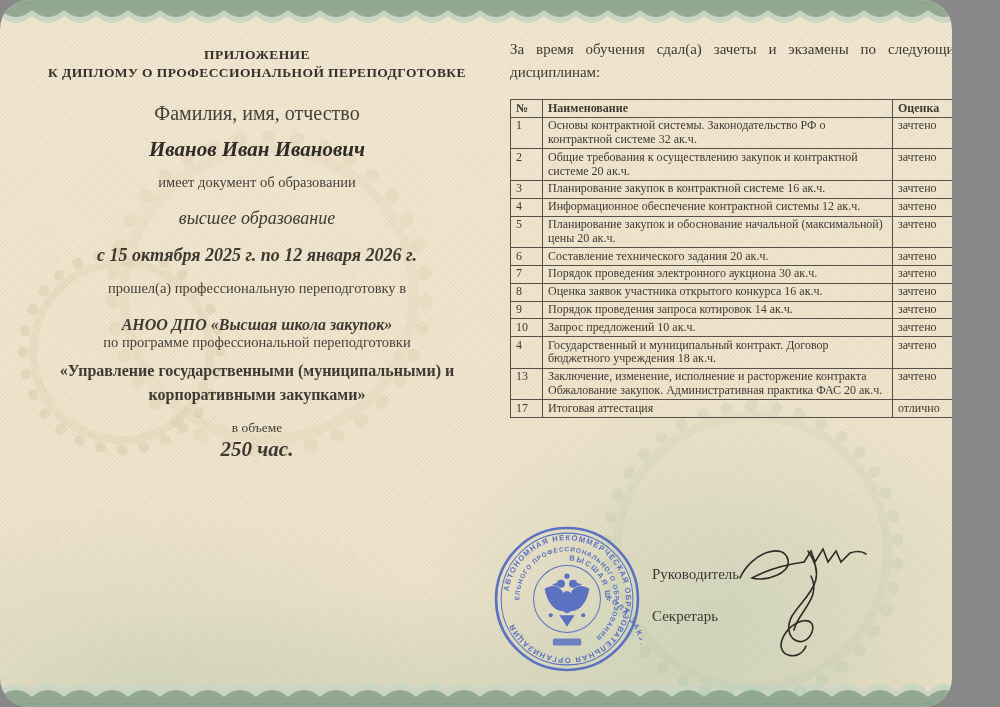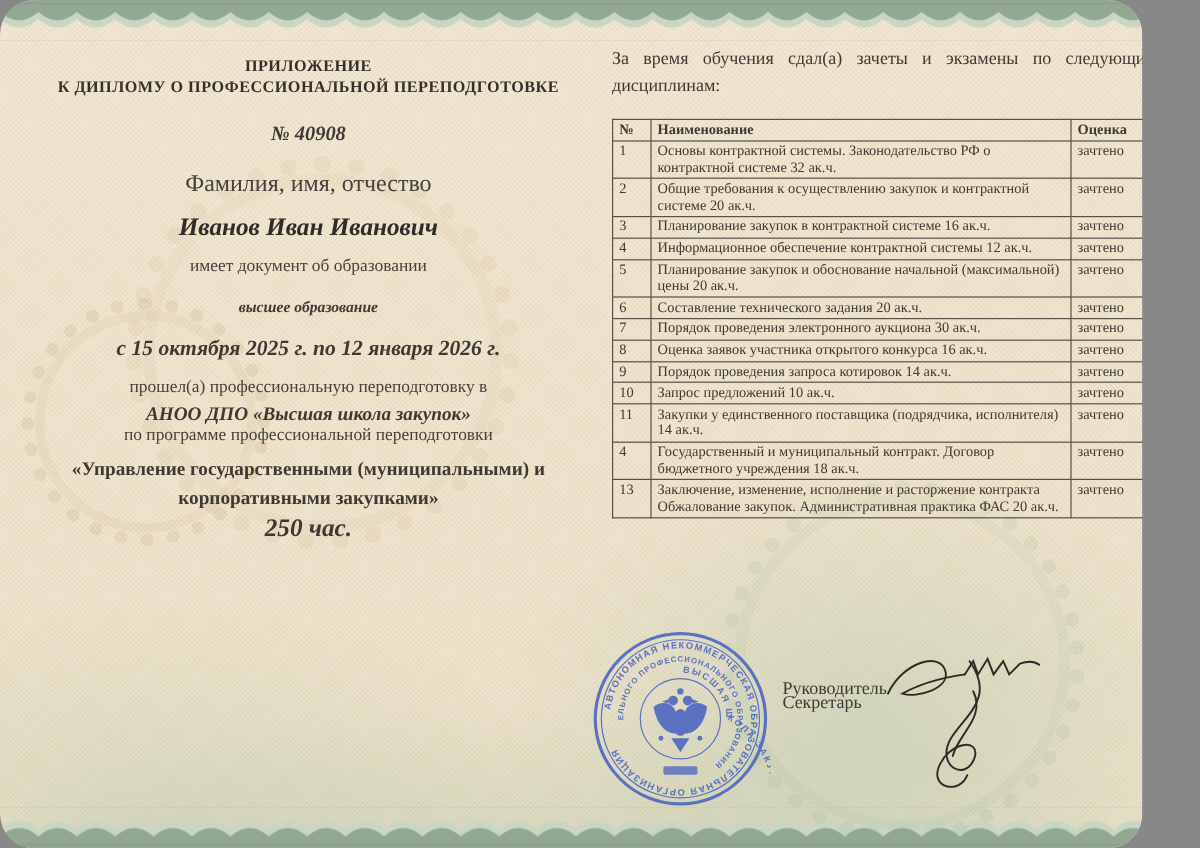--- a/index.html
+++ b/index.html
@@ -22,42 +22,42 @@
   .band{position:absolute;left:0;display:block;}
   .band-top{top:0;}
   .band-bottom{top:673px;}
 
   .left-col{position:absolute;left:28px;top:46px;width:458px;text-align:center;z-index:3;}
   .l-title{font-weight:bold;font-size:13.5px;line-height:1.35;letter-spacing:.4px;color:#35302a;}
   .l-number{font-weight:bold;font-style:italic;font-size:17px;margin-top:20px;}
   .l-label{font-size:20px;margin-top:20px;color:#46413a;}
   .l-name{font-weight:bold;font-style:italic;font-size:21px;margin-top:12px;color:#2f2b26;}
   .l-hasdoc{font-size:14.5px;margin-top:12px;color:#46413a;}
-  .l-edu{font-weight:bold;font-style:italic;font-size:13px;margin-top:17px;}
+  .l-edu{font-weight:normal;font-style:italic;font-size:18px;margin-top:17px;}
   .l-period{font-weight:bold;font-style:italic;font-size:18px;margin-top:16px;}
   .l-passed{font-size:14.5px;margin-top:14px;color:#46413a;}
-  .l-org{font-weight:bold;font-style:italic;font-size:16px;margin-top:5px;}
+  .l-org{font-weight:bold;font-style:italic;font-size:16px;margin-top:19px;}
   .l-proglabel{font-size:14.5px;color:#46413a;}
   .l-program{font-weight:bold;font-size:16px;line-height:1.45;margin:8px auto 0;max-width:430px;}
   .l-vollabel{font-size:13.5px;margin-top:14px;color:#46413a;}
   .l-volume{font-weight:bold;font-style:italic;font-size:21px;margin-top:1px;}
 
   .right-col{position:absolute;left:510px;top:38px;width:454px;z-index:3;}
   .intro{font-size:15px;line-height:1.5;margin:0;text-align:justify;color:#3e3932;}
   table.grades{border-collapse:collapse;margin-top:16px;width:454px;table-layout:fixed;}
   table.grades th,table.grades td{
     border:1px solid #55504a;font-size:12px;line-height:1.15;
     padding:1.5px 5px;vertical-align:top;text-align:left;color:#3e3932;
   }
   table.grades th{font-weight:bold;}
   col.c-num{width:32px;}col.c-name{width:350px;}col.c-grade{width:72px;}
 
   .sig-label{position:absolute;left:652px;font-size:15px;color:#3e3932;z-index:3;}
   .sig-head{top:566px;}
-  .sig-sec{top:578px;}
+  .sig-sec{top:608px;}
   .signature-svg{position:absolute;left:712px;top:534px;z-index:4;}
   .seal-svg{position:absolute;left:492px;top:524px;z-index:4;opacity:.88;}
   .seal-text{fill:#4a63c2;font-family:"Liberation Sans","DejaVu Sans",sans-serif;font-weight:bold;}
 </style>
 </head>
 <body>
 
 <div class="doc">
 
   <svg class="band band-top" width="1000" height="34">
@@ -81,30 +81,30 @@
     <rect width="1000" height="34" fill="url(#scBot)"></rect>
   </svg>
 
   <div class="rosette r2"></div>
   <div class="rosette r1"></div>
   <div class="rosette r3"></div>
 
   <div class="left-col">
     <div class="l-title">ПРИЛОЖЕНИЕ</div>
     <div class="l-title">К ДИПЛОМУ О ПРОФЕССИОНАЛЬНОЙ ПЕРЕПОДГОТОВКЕ</div>
-    <div class="l-number">№ 40908</div>
     <div class="l-label">Фамилия, имя, отчество</div>
     <div class="l-name">Иванов Иван Иванович</div>
     <div class="l-hasdoc">имеет документ об образовании</div>
     <div class="l-edu">высшее образование</div>
     <div class="l-period">с 15 октября 2025 г. по 12 января 2026 г.</div>
     <div class="l-passed">прошел(а) профессиональную переподготовку в</div>
     <div class="l-org">АНОО ДПО «Высшая школа закупок»</div>
     <div class="l-proglabel">по программе профессиональной переподготовки</div>
     <div class="l-program">«Управление государственными (муниципальными) и корпоративными закупками»</div>
+    <div class="l-vollabel">в объеме</div>
     <div class="l-volume">250 час.</div>
   </div>
 
   <div class="right-col">
     <p class="intro">За время обучения сдал(а) зачеты и экзамены по следующим дисциплинам:</p>
     <table class="grades">
       <colgroup>
           <col class="c-num">
           <col class="c-name">
           <col class="c-grade">
@@ -161,33 +161,33 @@
             <td>9</td>
             <td>Порядок проведения запроса котировок 14 ак.ч.</td>
             <td>зачтено</td>
           </tr>
         <tr>
             <td>10</td>
             <td>Запрос предложений 10 ак.ч.</td>
             <td>зачтено</td>
           </tr>
         <tr>
-            <td>11</td>
-            <td>Закупки у единственного поставщика (подрядчика, исполнителя) 14 ак.ч.</td>
-            <td>зачтено</td>
-          </tr>
-        <tr>
             <td>4</td>
             <td>Государственный и муниципальный контракт. Договор бюджетного учреждения 18 ак.ч.</td>
             <td>зачтено</td>
           </tr>
         <tr>
             <td>13</td>
             <td>Заключение, изменение, исполнение и расторжение контракта Обжалование закупок. Административная практика ФАС 20 ак.ч.</td>
             <td>зачтено</td>
+          </tr>
+        <tr>
+            <td>17</td>
+            <td>Итоговая аттестация</td>
+            <td>отлично</td>
           </tr>
       </tbody>
     </table>
   </div>
 
   <div class="sig-label sig-head">Руководитель</div>
   <div class="sig-label sig-sec">Секретарь</div>
 
   <svg class="signature-svg" width="175" height="130" viewBox="0 0 175 130">
     <g fill="none" stroke="#2e2a26" stroke-width="1.6" stroke-linecap="round">

